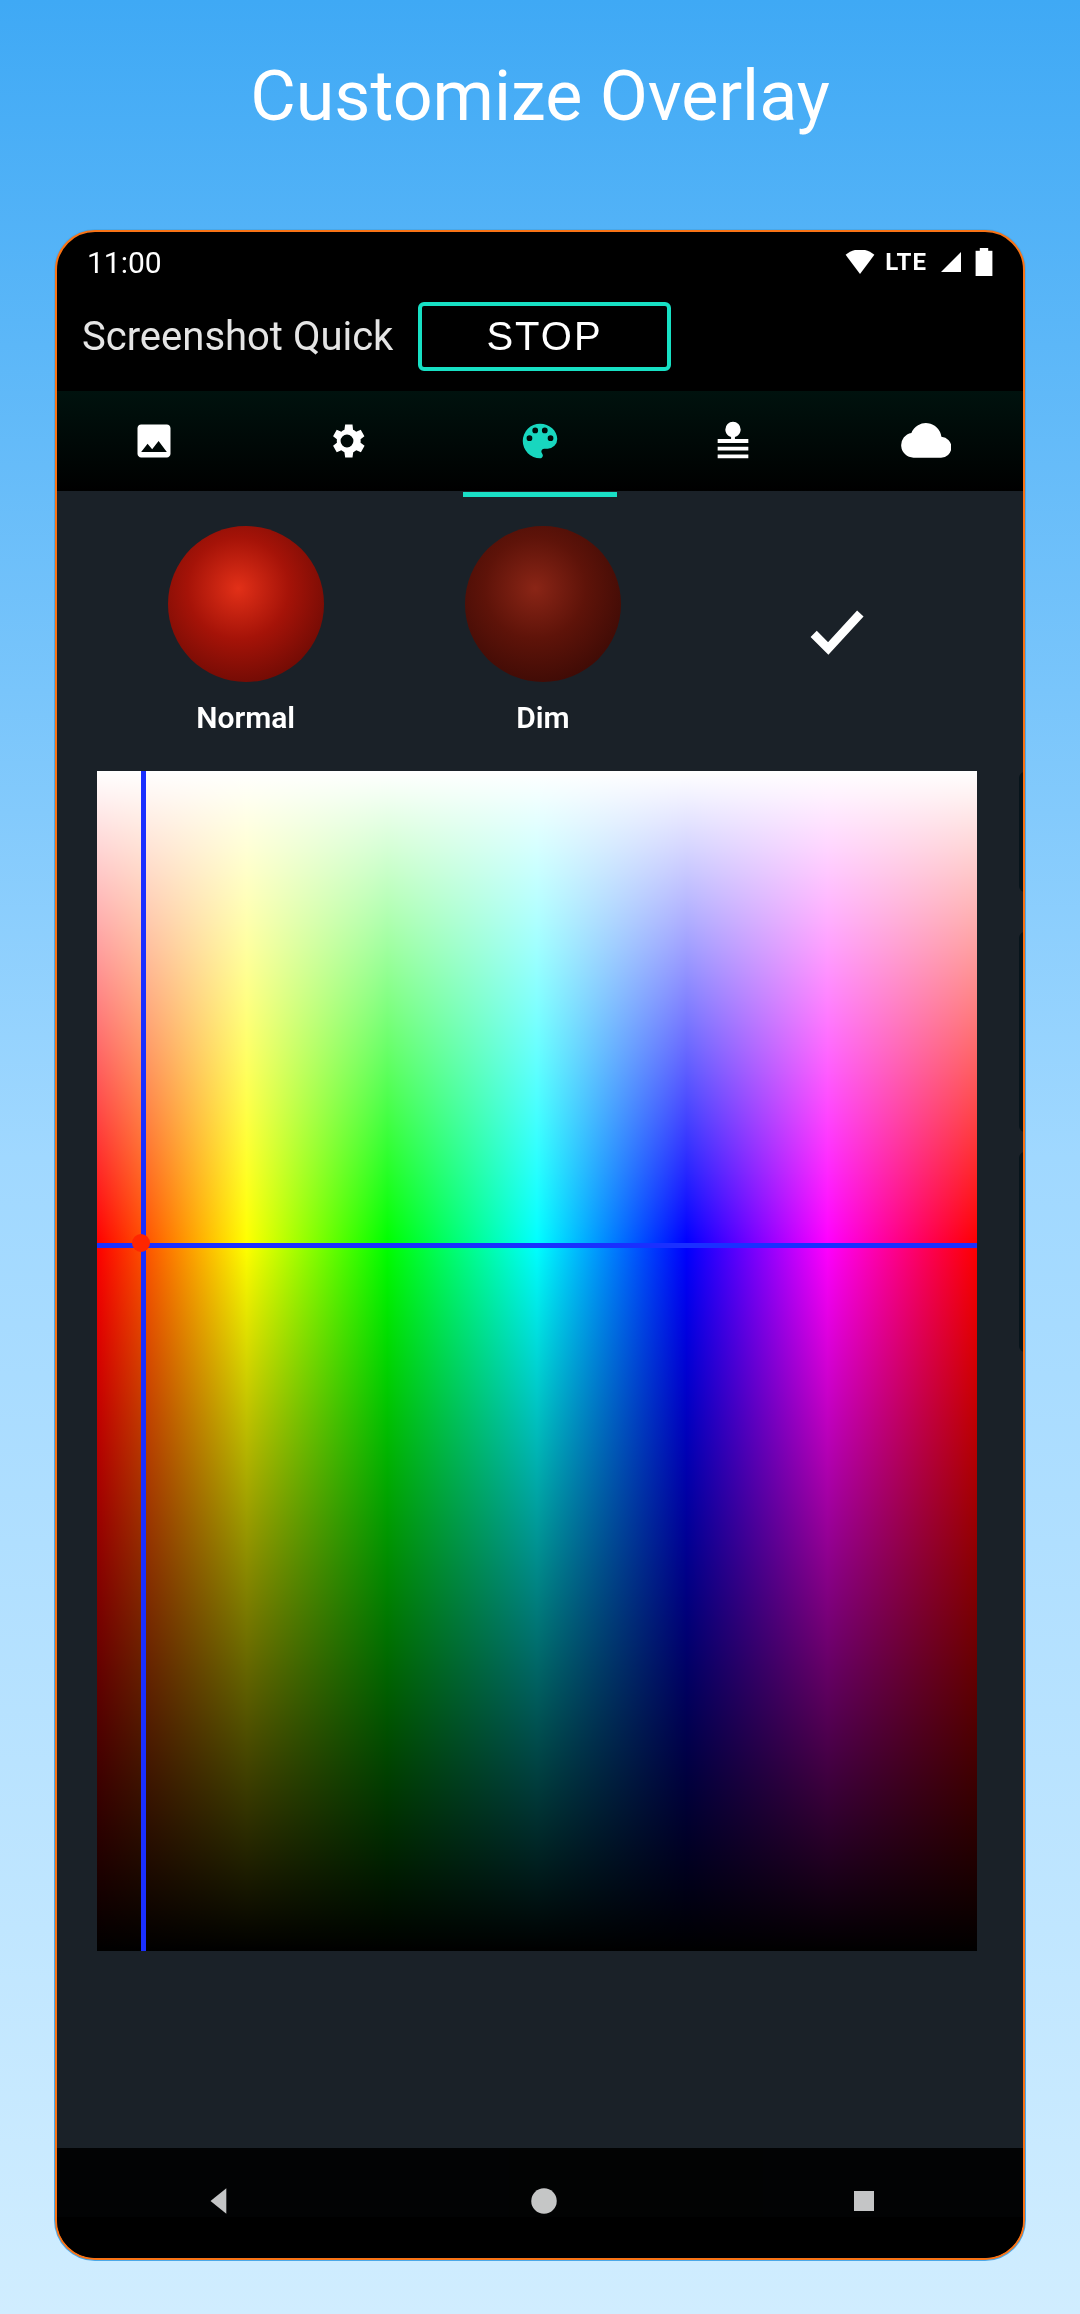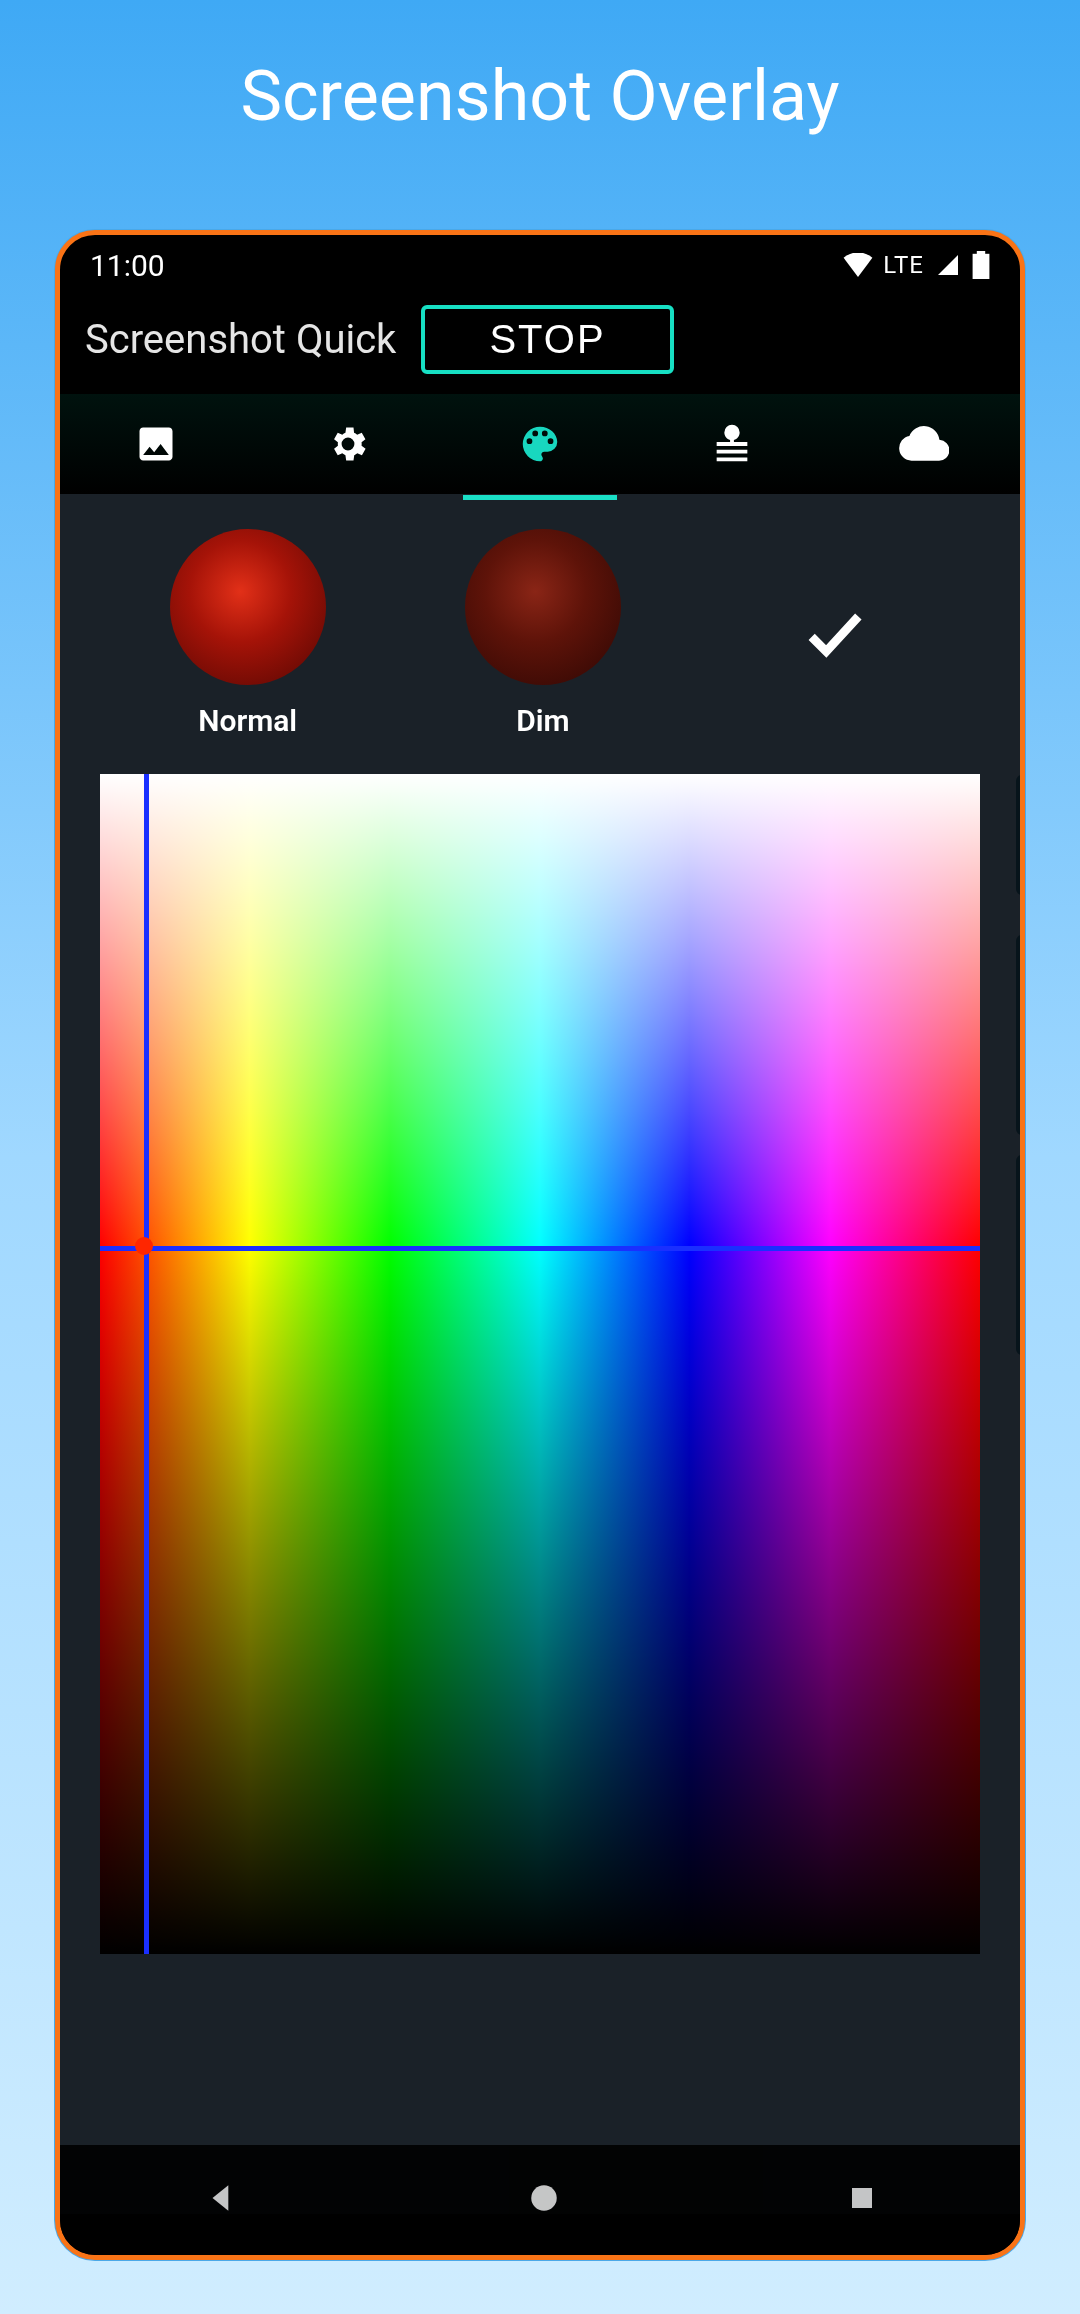--- a/index.html
+++ b/index.html
@@ -18,21 +18,21 @@
     padding-top: 55px;
   }
   .phone {
     position: absolute;
     left: 55px;
     top: 230px;
     width: 970px;
     height: 2030px;
     background: #000;
     border-radius: 40px;
-    border: 5px solid #f97316;
+    border: 2px solid #f97316;
     overflow: hidden;
     box-shadow: 0 0 0 1px #4aa8e8;
   }
   .phone-edge-btn { position: absolute; background: #07141b; border-radius: 6px; }
   .edge1 { right: -10px; top: 540px; width: 14px; height: 120px; }
   .edge2 { right: -10px; top: 700px; width: 14px; height: 200px; }
   .edge3 { right: -10px; top: 920px; width: 14px; height: 200px; }
 
   .status-bar {
     height: 60px;
@@ -142,36 +142,36 @@
     background: #000;
     display: flex;
     align-items: center;
     justify-content: space-around;
     opacity: 0.9;
   }
 </style>
 </head>
 <body>
 
-<div class="page-title">Screenshot Overlay</div>
+<div class="page-title">Customize Overlay</div>
 
 <div class="phone">
 
   <div class="phone-edge-btn edge1"></div>
   <div class="phone-edge-btn edge2"></div>
   <div class="phone-edge-btn edge3"></div>
 
   <div class="status-bar">
     <span>11:00</span>
     <div class="status-spacer"></div>
     <div class="status-icons">
       <svg width="30" height="24" viewBox="0 0 24 20">
           <path fill="#fff" d="M12 20 L0 4 C7 -2 17 -2 24 4 Z"></path>
         </svg>
-      <span style="font-size:24px; letter-spacing:1px;">LTE</span>
+      <span style="font-size:24px; letter-spacing:1px;font-weight:bold;">LTE</span>
       <svg width="28" height="24" viewBox="0 0 24 24">
           <path fill="#fff" d="M2 22 L22 22 L22 2 Z"></path>
         </svg>
       <svg width="18" height="28" viewBox="0 0 12 20">
           <rect x="0" y="2" width="12" height="18" fill="#fff"></rect>
           <rect x="3" y="0" width="6" height="3" fill="#fff"></rect>
         </svg>
     </div>
   </div>
 

